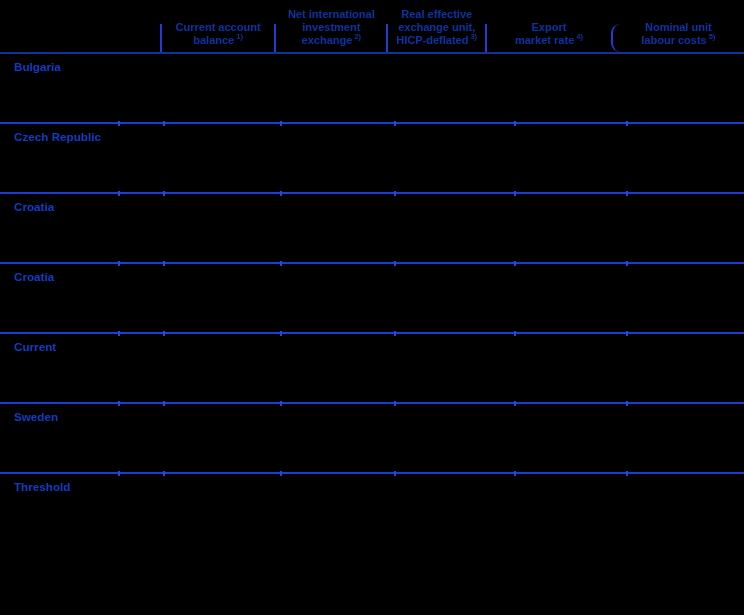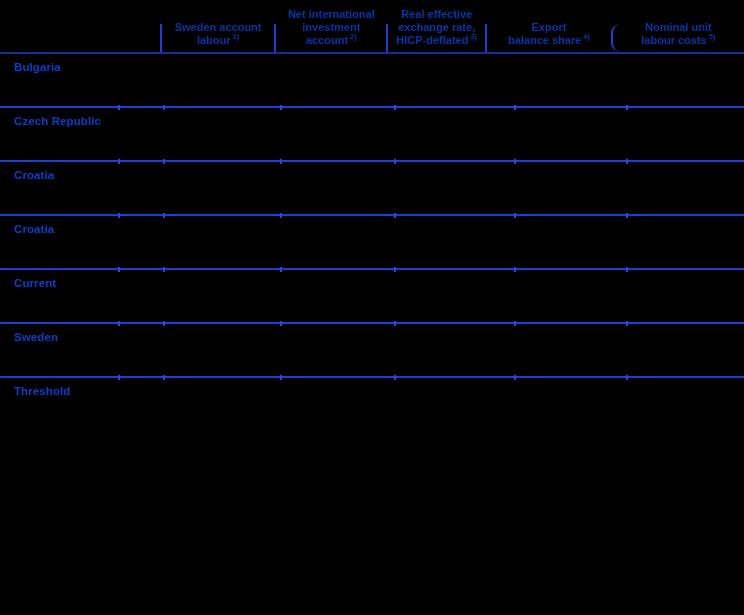--- a/index.html
+++ b/index.html
@@ -45,21 +45,21 @@
   .header-cell sup{
     font-size:7.5px;
     vertical-align:super;
     line-height:0;
     margin-left:2px;
   }
   .w1{width:117px;} .w2{width:114px;} .w3{width:101px;} .w4{width:128px;} .w5{width:136px;border-radius:9px;}
   
   .row{
     position:relative;
-    height:54px;
+    height:70px;
     border-bottom:2px solid var(--line);
     color:var(--label-text);
   }
   .row.last{height:auto;flex:1;border-bottom:none;}
   .row-label{
     position:absolute;
     top:7px;left:14px;
     font-size:11.5px;
     font-weight:bold;
     letter-spacing:0.1px;
@@ -73,39 +73,39 @@
 </style>
 </head>
 <body>
 
 <div class="table">
 
   <div class="header-row">
     <div class="corner-cell"></div>
 
     <div class="header-cell w1">
-      <span class="hline">Sweden account</span>
-      <span class="hline"><span>labour</span><sup>1)</sup></span>
+      <span class="hline">Current account</span>
+      <span class="hline"><span>balance</span><sup>1)</sup></span>
     </div>
 
     <div class="header-cell w2">
       <span class="hline">Net international</span>
       <span class="hline">investment</span>
-      <span class="hline"><span>account</span><sup>2)</sup></span>
+      <span class="hline"><span>exchange</span><sup>2)</sup></span>
     </div>
 
     <div class="header-cell w3">
       <span class="hline">Real effective</span>
-      <span class="hline">exchange rate,</span>
+      <span class="hline">exchange unit,</span>
       <span class="hline"><span>HICP-deflated</span><sup>3)</sup></span>
     </div>
 
     <div class="header-cell w4">
       <span class="hline">Export</span>
-      <span class="hline"><span>balance share</span><sup>4)</sup></span>
+      <span class="hline"><span>market rate</span><sup>4)</sup></span>
     </div>
 
     <div class="header-cell w5">
       <span class="hline">Nominal unit</span>
       <span class="hline"><span>labour costs</span><sup>5)</sup></span>
     </div>
   </div>
 
   <div class="row">
     <span class="row-label">Bulgaria</span>

